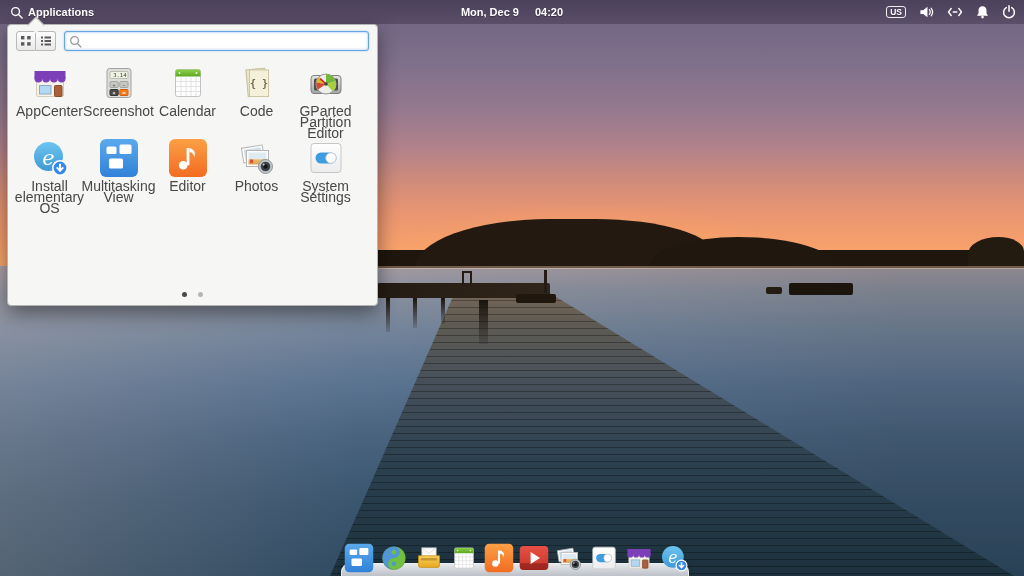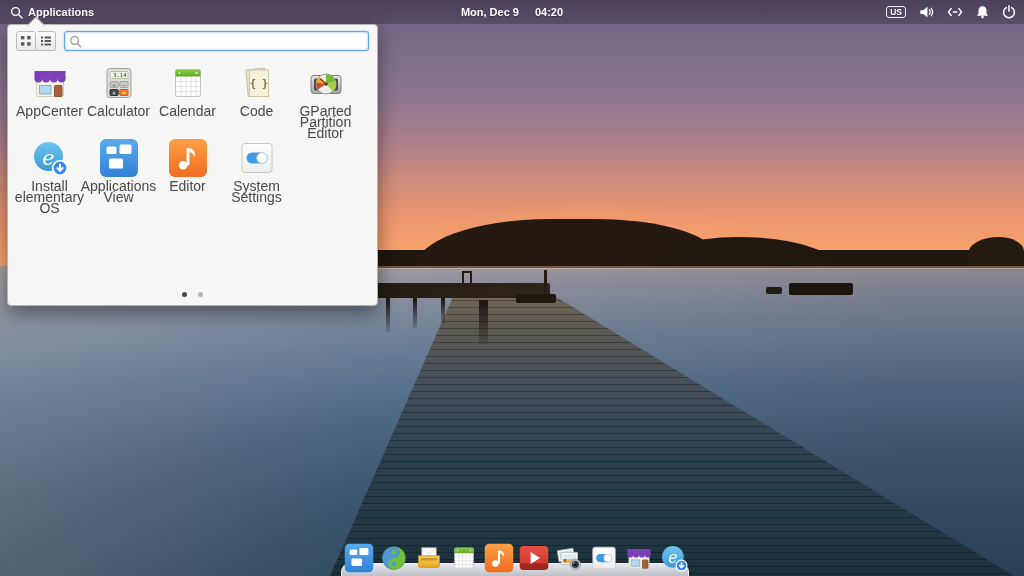--- a/index.html
+++ b/index.html
@@ -274,21 +274,21 @@
               <rect x="11" y="26.5" width="8.2" height="6" rx="1" fill="#4a4a48" stroke="#333"></rect>
               <rect x="20.8" y="26.5" width="8.2" height="6" rx="1" fill="#f57d20" stroke="#cf5f0a"></rect>
               <g font-size="6" text-anchor="middle" font-family="'Liberation Sans',sans-serif">
                 <text x="15.1" y="23.7" fill="#555">+</text>
                 <text x="24.9" y="23.7" fill="#555">−</text>
                 <text x="15.1" y="31.7" fill="#fff">×</text>
                 <text x="24.9" y="31.7" fill="#fff">=</text>
               </g>
             </svg>
           </div>
-          <div class="app-label">Calculator</div>
+          <div class="app-label">Screenshot</div>
         </div>
         <div class="app-cell">
           <div class="app-icon">
             <svg viewBox="0 0 40 40">
               <rect x="7.5" y="6.5" width="25" height="27" rx="2" fill="#fff" stroke="#c2c2c2"></rect>
               <path d="M7.5 8.5 a2 2 0 0 1 2 -2 h21 a2 2 0 0 1 2 2 v5 h-25 z" fill="url(#g-green)"></path>
               <circle cx="11.5" cy="10" r="1" fill="#e9f6db"></circle>
               <circle cx="28.5" cy="10" r="1" fill="#e9f6db"></circle>
               <g stroke="#e2e2e2" stroke-width="1">
                 <path d="M8 18.5 h24 M8 23.5 h24 M8 28.5 h24"></path>
@@ -337,32 +337,50 @@
         </div>
         <div class="app-cell">
           <div class="app-icon">
             <svg viewBox="0 0 40 40">
               <rect x="1" y="1" width="38" height="38" rx="6" fill="url(#g-blue)"></rect>
               <rect x="7.5" y="8.5" width="10" height="7.5" rx="1.5" fill="#fff"></rect>
               <rect x="20.5" y="6.5" width="12" height="9.5" rx="1.5" fill="#fff"></rect>
               <rect x="10" y="20.5" width="14" height="10" rx="1.5" fill="#fff"></rect>
             </svg>
           </div>
-          <div class="app-label">Applications View</div>
+          <div class="app-label">Multitasking View</div>
         </div>
         <div class="app-cell">
           <div class="app-icon">
             <svg viewBox="0 0 40 40">
               <rect x="1" y="1" width="38" height="38" rx="6" fill="url(#g-orange)"></rect>
               <circle cx="15.2" cy="27.2" r="4.3" fill="#fff"></circle>
               <rect x="18.6" y="10" width="2.8" height="17.2" fill="#fff"></rect>
               <path d="M21.4 10 c5.5 1.6 6.3 5.4 4.8 9.2 c-0.4 -3.4 -2 -4.6 -4.8 -5.2 z" fill="#fff"></path>
             </svg>
           </div>
           <div class="app-label">Editor</div>
+        </div>
+        <div class="app-cell">
+          <div class="app-icon">
+            <svg viewBox="0 0 40 40">
+              <g transform="rotate(-9 16 16)">
+                <rect x="5.5" y="8.5" width="21" height="15" fill="#fdfdfd" stroke="#b5b5b5"></rect>
+                <rect x="7.5" y="10.5" width="17" height="11" fill="#cfe0ea"></rect>
+              </g>
+              <rect x="9.5" y="12.5" width="22" height="16" fill="#fdfdfd" stroke="#b5b5b5"></rect>
+              <rect x="11.5" y="14.5" width="18" height="12" fill="url(#g-beach)"></rect>
+              <rect x="13" y="21.5" width="3.2" height="3.6" fill="#d2543c" transform="rotate(8 14.6 23.3)"></rect>
+              <circle cx="28.5" cy="28.5" r="7" fill="#c3c8cc" stroke="#8e9397"></circle>
+              <circle cx="28.5" cy="28.5" r="4.8" fill="#3c4247"></circle>
+              <circle cx="28.5" cy="28.5" r="2.3" fill="#121517"></circle>
+              <circle cx="26.6" cy="26.6" r="1.1" fill="rgba(255,255,255,0.7)"></circle>
+            </svg>
+          </div>
+          <div class="app-label">Photos</div>
         </div>
         <div class="app-cell">
           <div class="app-icon">
             <svg viewBox="0 0 40 40">
               <rect x="5" y="5.5" width="30" height="29" rx="3" fill="url(#g-card)" stroke="#c6c6c6"></rect>
               <rect x="9.5" y="14.5" width="21" height="11" rx="5.5" fill="#3e9ce0"></rect>
               <circle cx="25" cy="20" r="5.2" fill="#fff" stroke="#cfcfcf"></circle>
             </svg>
           </div>
           <div class="app-label">System Settings</div>

